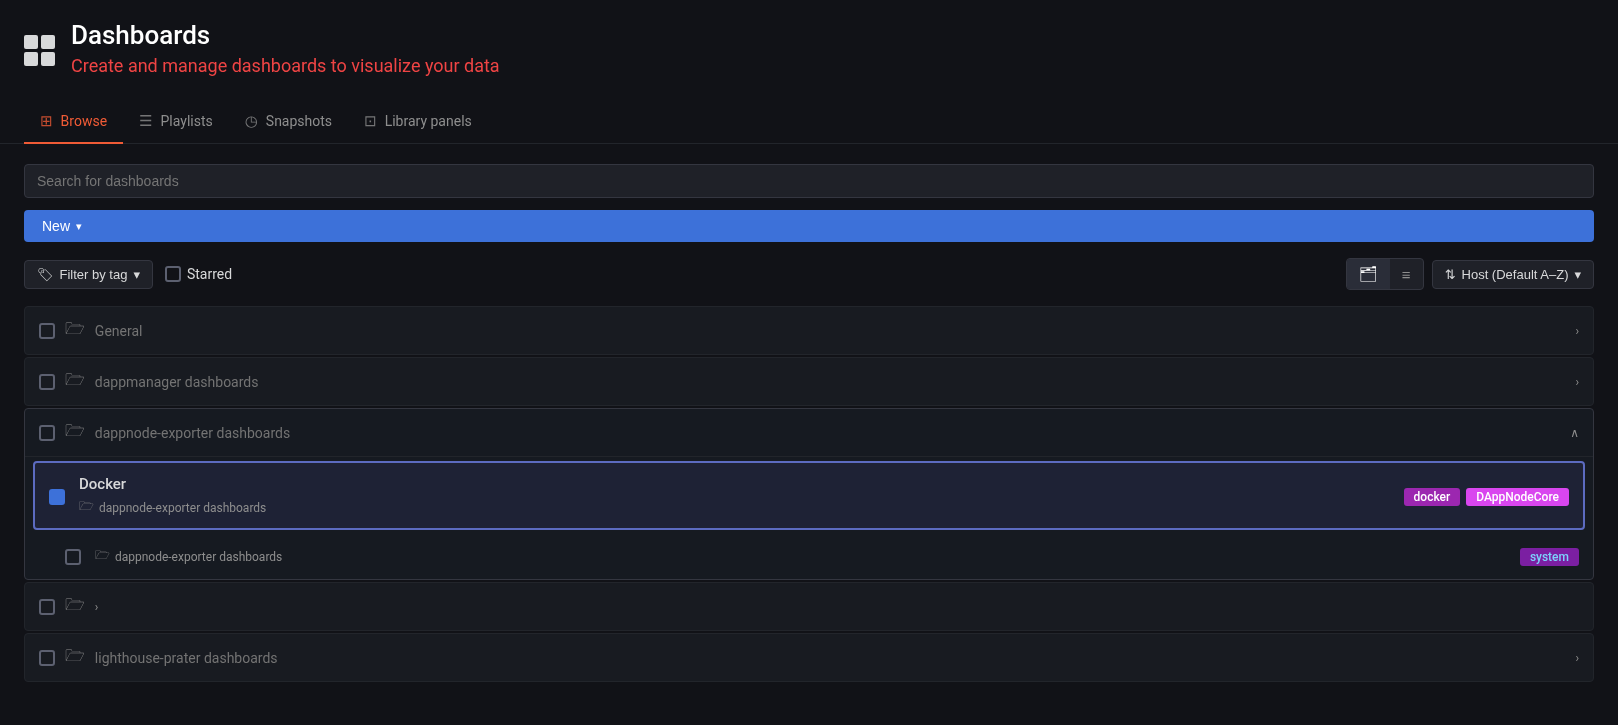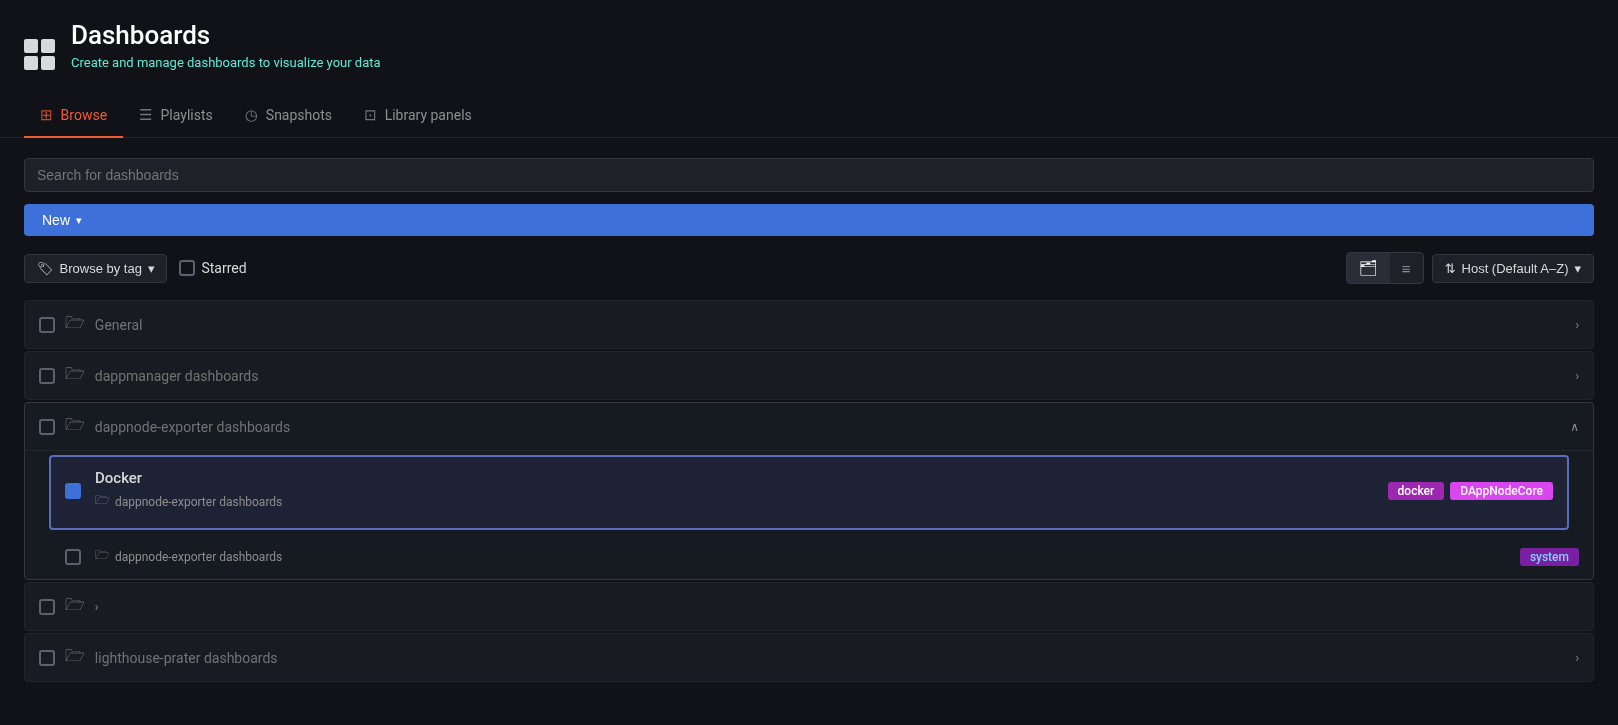--- a/index.html
+++ b/index.html
@@ -8,21 +8,21 @@
       color: #d8d9da;
       font-family: -apple-system, BlinkMacSystemFont, "Segoe UI", Roboto, sans-serif;
       font-size: 14px;
       min-height: 725px;
     }
 
     
     .header {
       padding: 20px 24px 0;
       display: flex;
-      align-items: flex-end;
+      align-items: center;
       gap: 16px;
     }
     .header-icon {
       display: grid;
       grid-template-columns: 1fr 1fr;
       gap: 3px;
       margin-top: 4px;
     }
     .header-icon span {
       width: 14px;
@@ -30,22 +30,22 @@
       background: #d8d9da;
       border-radius: 2px;
     }
     .header-text h1 {
       font-size: 26px;
       font-weight: 500;
       color: #fff;
       line-height: 1.2;
     }
     .header-text p {
-      font-size: 13px;
-      color: #5eead4;
+      font-size: 18px;
+      color: #ef4444;
       margin-top: 4px;
     }
 
     
     .tabs {
       display: flex;
       gap: 0;
       margin-top: 24px;
       border-bottom: 1px solid #22252b;
       padding: 0 24px;
@@ -245,22 +245,22 @@
       display: flex;
       align-items: center;
       padding: 12px 14px 12px 40px;
       cursor: pointer;
       position: relative;
     }
     .dashboard-item.highlighted {
       border: 2px solid #5c6bc0;
       border-radius: 4px;
       background: #1e2235;
-      margin: 4px 24px;
-      padding: 12px 14px 16px 14px;
+      margin: 4px 8px;
+      padding: 12px 14px 10px 14px;
     }
     .dashboard-item:not(:last-child):not(.highlighted) {
       border-bottom: 1px solid #22252b;
     }
     .item-checkbox {
       width: 16px;
       height: 16px;
       border: 2px solid #5c6070;
       border-radius: 3px;
       background: transparent;
@@ -350,21 +350,21 @@
     </div>
     <button class="new-btn">
       <span>New</span>
       <span class="chevron-down">▾</span>
     </button>
   </div>
 
   <div class="filter-row">
     <button class="filter-tag-btn">
       <span>🏷</span>
-      <span>Browse by tag</span>
+      <span>Filter by tag</span>
       <span>▾</span>
     </button>
     <label class="starred-label">
       <input type="checkbox" class="starred-checkbox" style="">
       <span>Starred</span>
     </label>
 
     <div class="filter-row-right">
       <div class="view-toggle">
         <button class="view-btn active">🗂</button>

